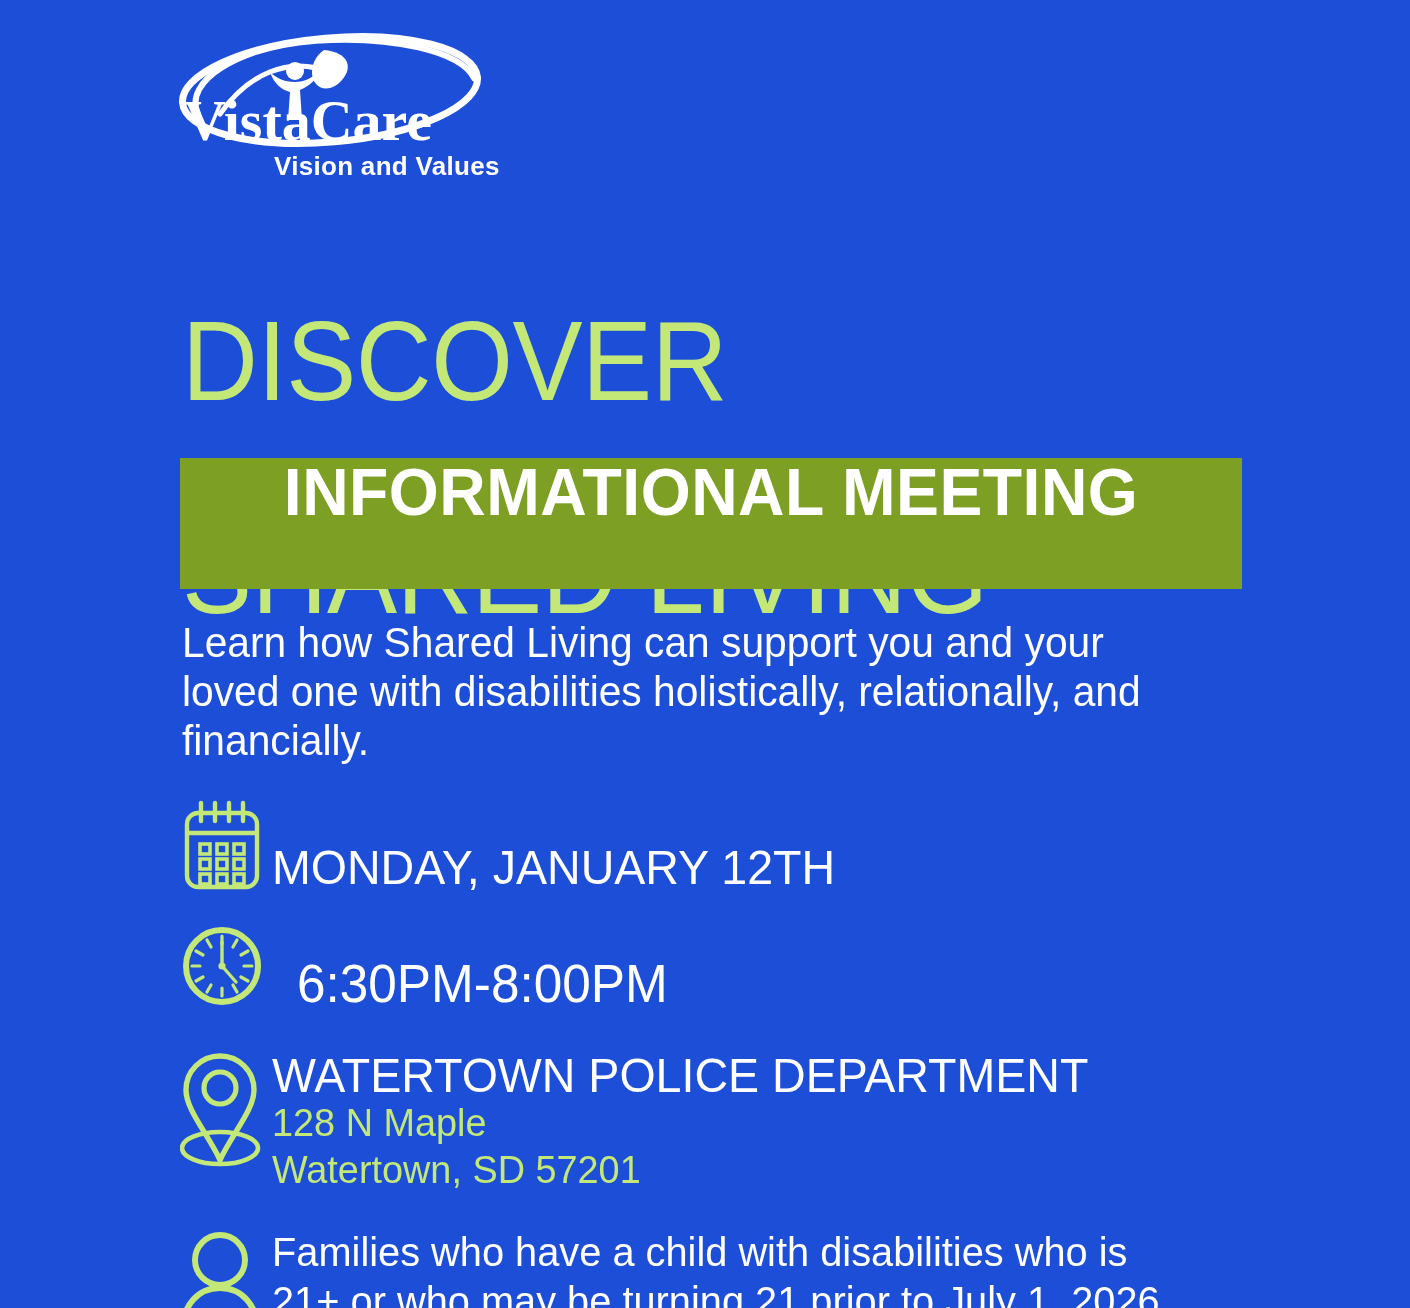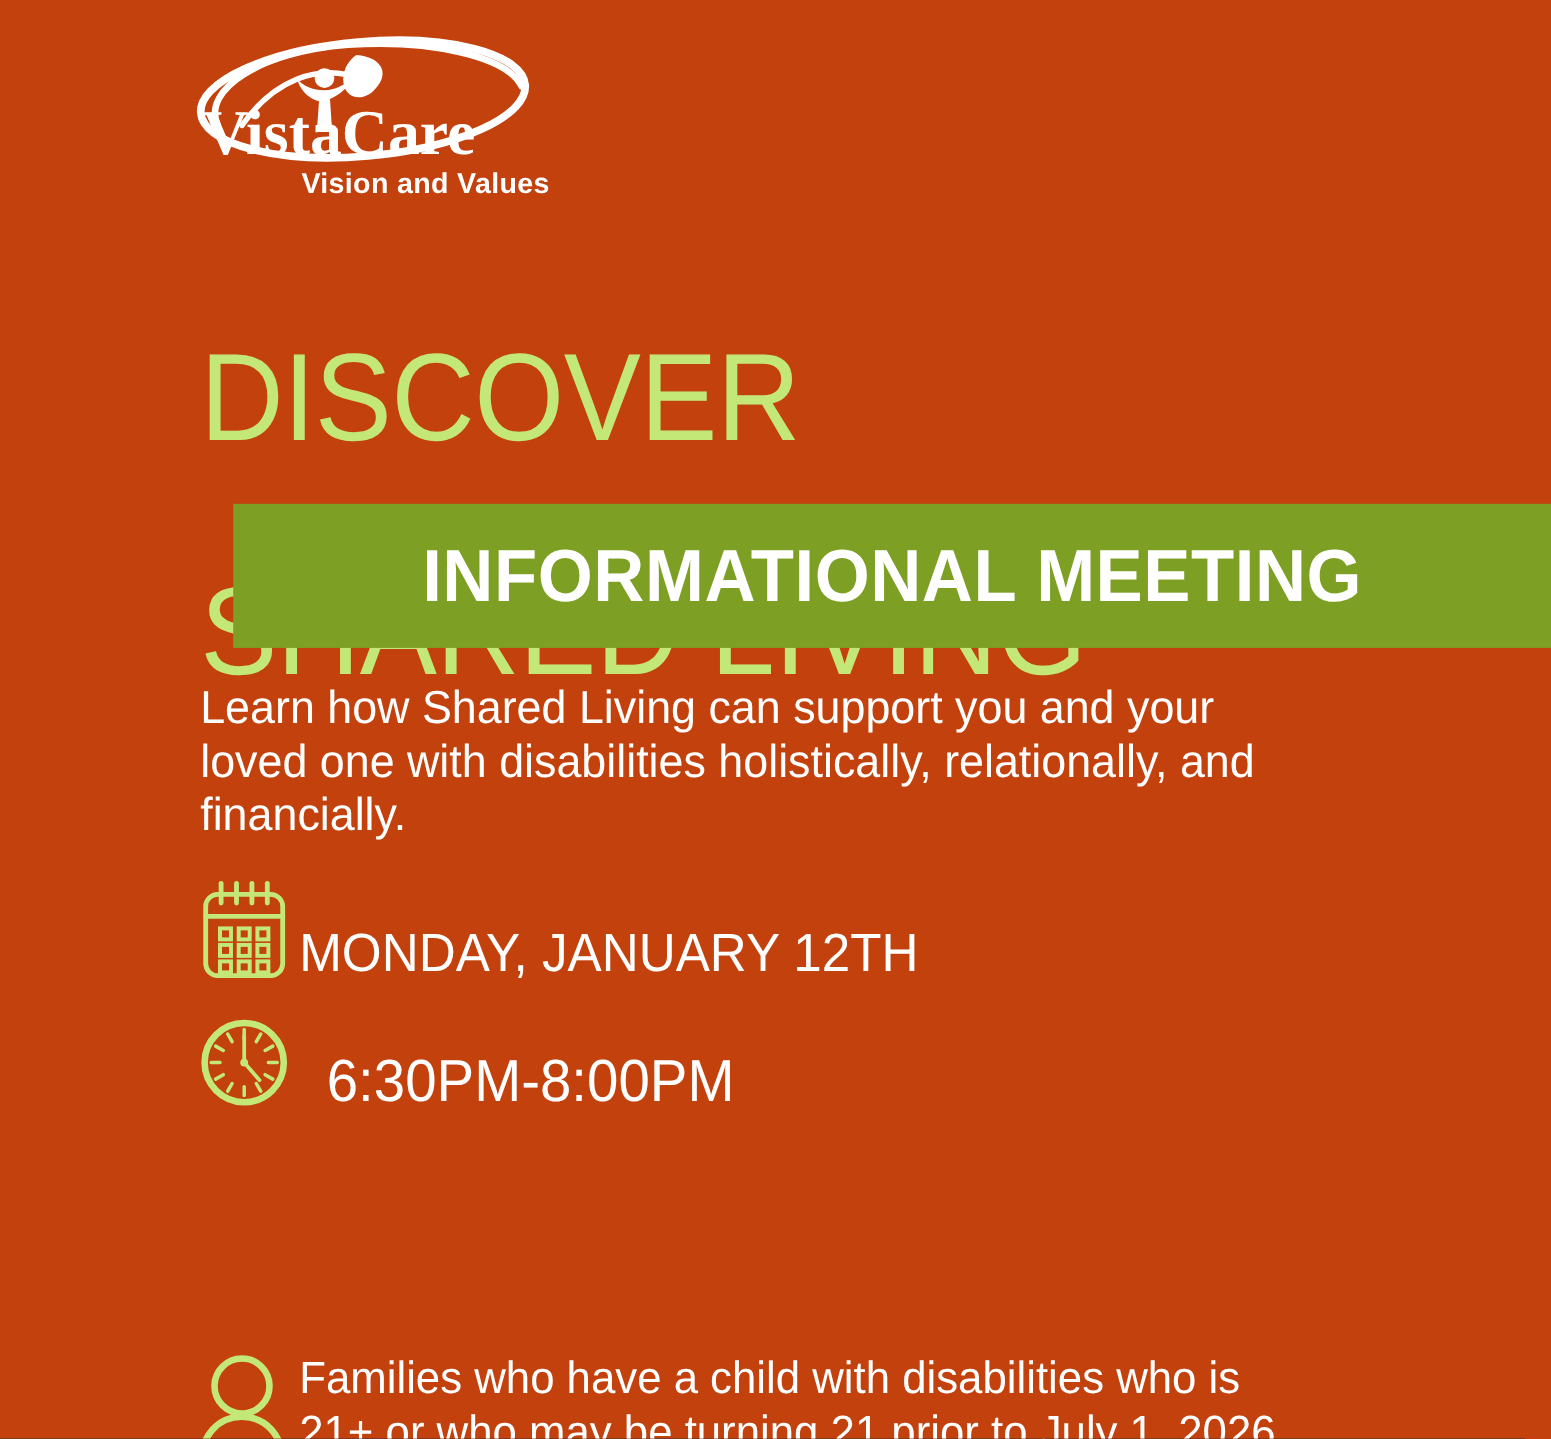--- a/index.html
+++ b/index.html
@@ -11,21 +11,21 @@
     width: 1410px;
     height: 1308px;
     overflow: hidden;
     font-family: "Liberation Sans", sans-serif;
     -webkit-font-smoothing: antialiased;
   }
   #poster {
     position: relative;
     width: 1410px;
     height: 1308px;
-    background: #c2410c;
+    background: #1d4ed8;
     overflow: hidden;
   }
 
   
   #logo-block {
     position: absolute;
     left: 178px;
     top: 28px;
     width: 330px;
     height: 152px;
@@ -48,27 +48,26 @@
     transform: scaleX(0.93);
     transform-origin: left top;
   }
   #headline .hl-line { display: block; }
 
   
   #banner {
     position: absolute;
     left: 180px;
     top: 458px;
-    width: 1198px;
+    width: 1062px;
     height: 131px;
     background: #7da024;
     display: flex;
-    align-items: center;
+    align-items: flex-start;
     justify-content: center;
-    margin-left: 32px;
   }
   #banner-text {
     color: #ffffff;
     font-size: 67px;
     font-weight: 700;
     letter-spacing: 0.5px;
     line-height: 1;
     transform: scaleX(0.96);
   }
 
@@ -234,20 +233,34 @@
           <line x1="42" y1="46" x2="56" y2="62"></line>
         </g>
         <circle cx="42" cy="46" r="3.6" fill="#c3e878"></circle>
       </svg>
     </div>
     <div class="detail-body">
       <div class="row-title" id="time-text">6:30PM-8:00PM</div>
     </div>
   </div>
 
+  <div class="detail-row" id="row-place">
+    <div class="detail-icon">
+      <svg width="84" height="146" viewBox="0 0 84 146" xmlns="http://www.w3.org/2000/svg">
+        <ellipse cx="40" cy="100" rx="38" ry="16" fill="none" stroke="#c3e878" stroke-width="4.6"></ellipse>
+        <path d="M40 8 C 21 8, 6 23, 6 42 C 6 62, 28 86, 40 112 C 52 86, 74 62, 74 42 C 74 23, 59 8, 40 8 Z" fill="none" stroke="#c3e878" stroke-width="5.4" stroke-linejoin="round"></path>
+        <circle cx="40" cy="40" r="16" fill="none" stroke="#c3e878" stroke-width="5.2"></circle>
+      </svg>
+    </div>
+    <div class="detail-body">
+      <div class="row-title" id="place-title">WATERTOWN POLICE DEPARTMENT</div>
+      <div class="row-sub">128 N Maple</div>
+      <div class="row-sub">Watertown, SD 57201</div>
+    </div>
+  </div>
 
   <div class="detail-row" id="row-who">
     <div class="detail-icon">
       <svg width="84" height="96" viewBox="0 0 84 96" xmlns="http://www.w3.org/2000/svg">
         <circle cx="40" cy="30" r="25" fill="none" stroke="#c3e878" stroke-width="6"></circle>
         <path d="M2 104 C 2 74, 19 58, 40 58 C 61 58, 78 74, 78 104" fill="none" stroke="#c3e878" stroke-width="6" stroke-linecap="round"></path>
       </svg>
     </div>
     <div class="detail-body">
       <div class="who-text">Families who have a child with disabilities who is</div>

